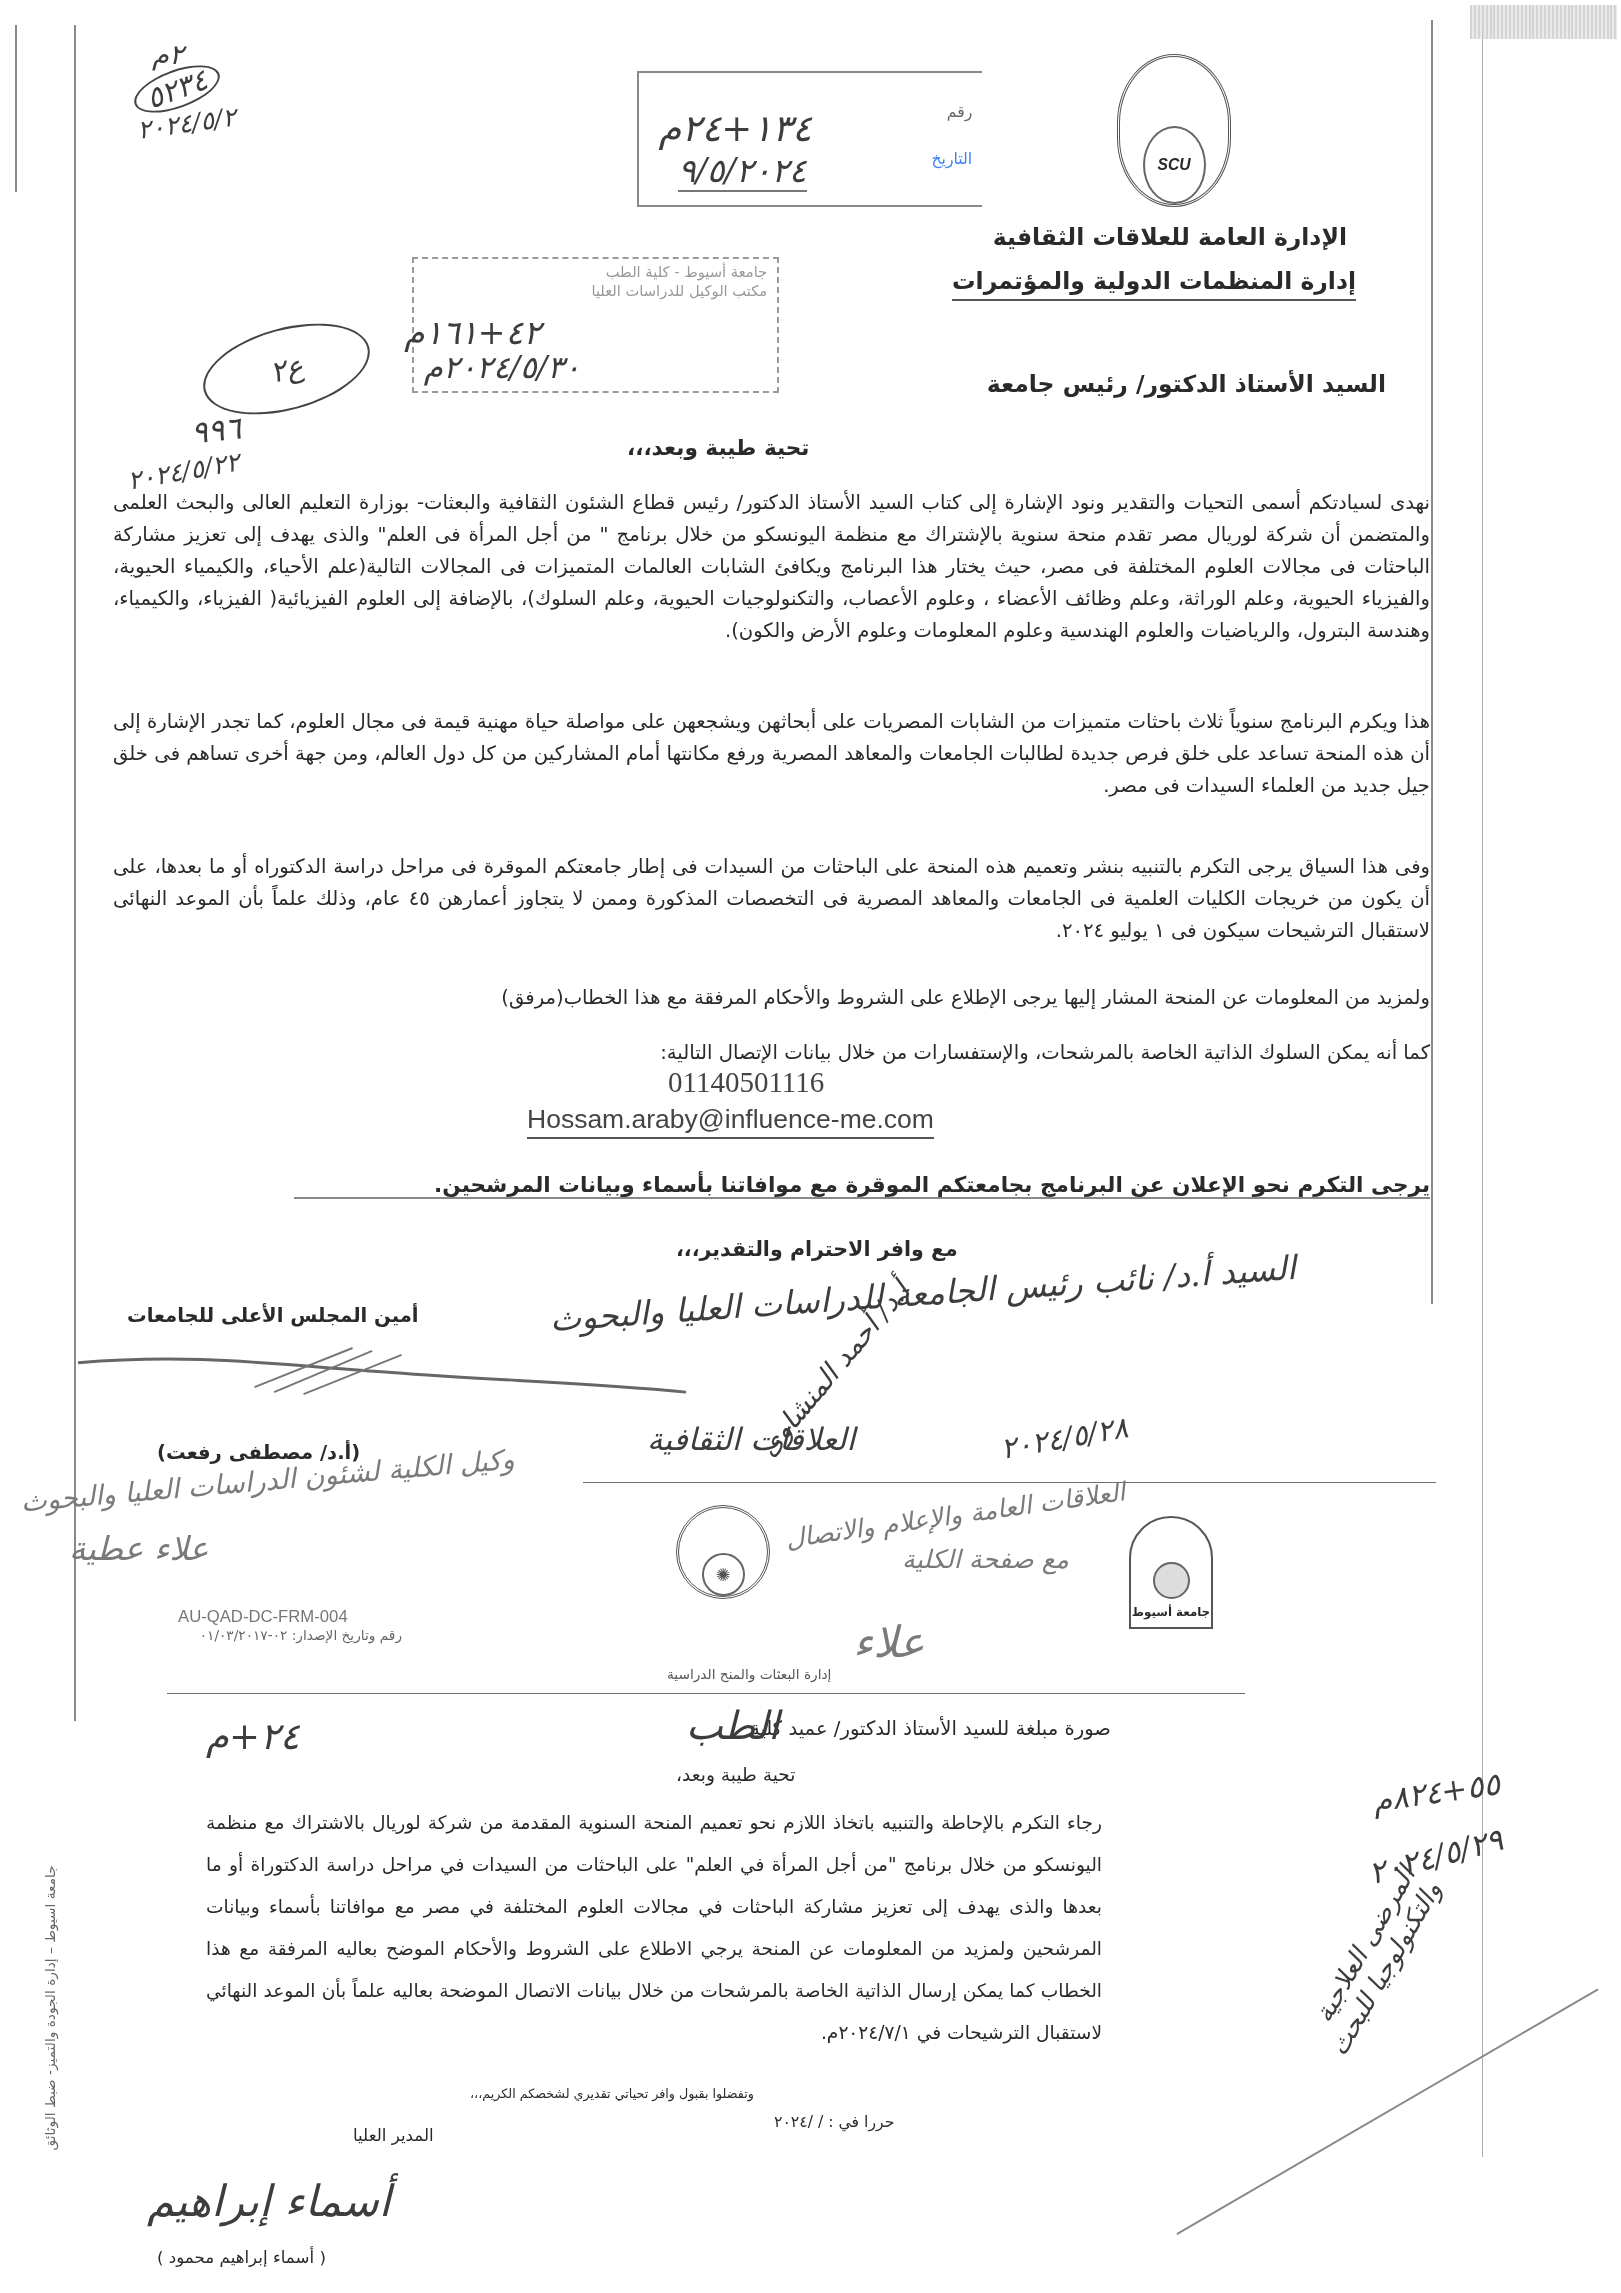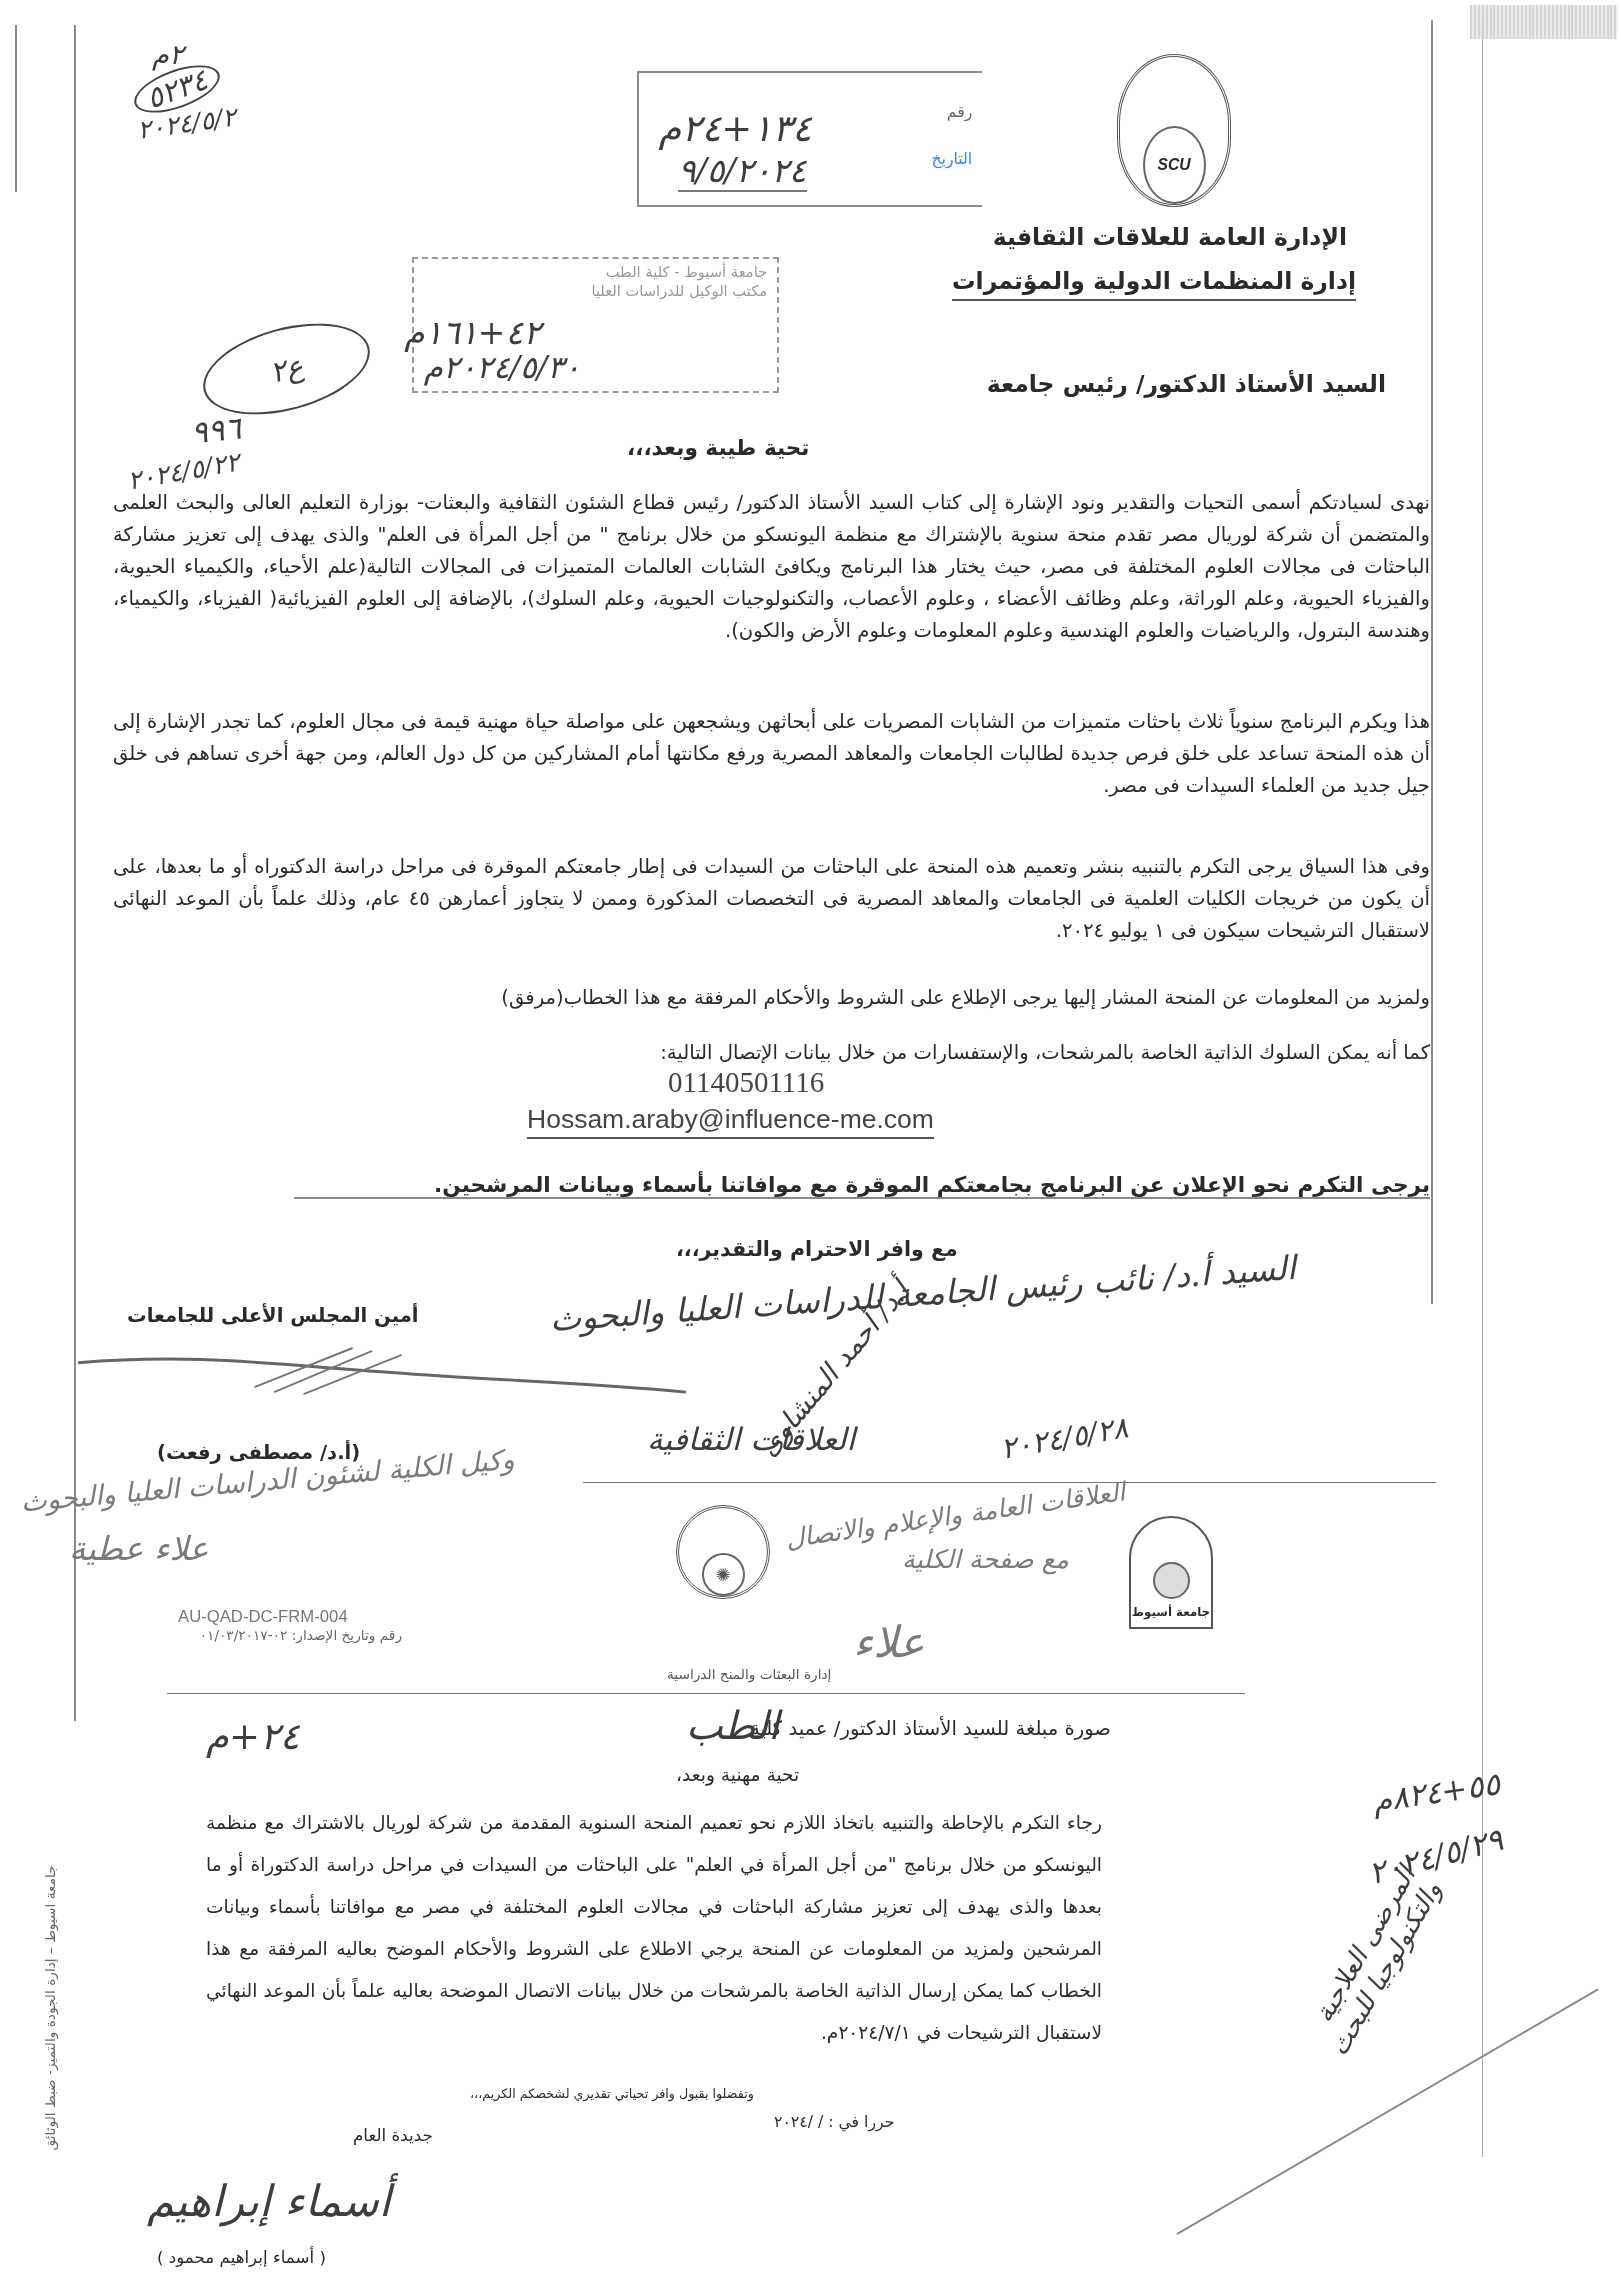--- a/index.html
+++ b/index.html
@@ -116,27 +116,27 @@
   <div style="width:33px;height:33px;border-radius:50%;border:2px solid #666;background:#ddd;margin-bottom:5.9px;"></div>
   <span style="font-size:11.8px;font-weight:bold;direction:rtl;">جامعة أسيوط</span>
 </div>
 
 <div class="abs rtl" style="left:667px;top:1666px;font-size:13.7px;color:#555;">إدارة البعثات والمنح الدراسية</div>
 <div class="hline" style="left:167px;top:1693px;width:1078px;height:1px;"></div>
 
 <div class="abs rtl" style="right:510px;top:1717px;font-size:19.6px;">صورة مبلغة للسيد الأستاذ الدكتور/ عميد كلية</div>
 <div class="abs hand" style="left:686px;top:1703px;font-size:39px;">الطب</div>
 <div class="abs hand" style="left:206px;top:1715px;font-size:37px;">٢٤+م</div>
-<div class="abs rtl" style="left:676px;top:1764px;font-size:18.6px;">تحية مهنية وبعد،</div>
+<div class="abs rtl" style="left:676px;top:1764px;font-size:18.6px;">تحية طيبة وبعد،</div>
 
 <div class="abs rtl" style="left:206px;right:519px;top:1802px;font-size:18.6px;line-height:42px;text-align:justify;">رجاء التكرم بالإحاطة والتنبيه باتخاذ اللازم نحو تعميم المنحة السنوية المقدمة من شركة لوريال بالاشتراك مع منظمة اليونسكو من خلال برنامج "من أجل المرأة في العلم" على الباحثات من السيدات في مراحل دراسة الدكتوراة أو ما بعدها والذى يهدف إلى تعزيز مشاركة الباحثات في مجالات العلوم المختلفة في مصر مع موافاتنا بأسماء وبيانات المرشحين ولمزيد من المعلومات عن المنحة يرجي الاطلاع على الشروط والأحكام الموضح بعاليه المرفقة مع هذا الخطاب كما يمكن إرسال الذاتية الخاصة بالمرشحات من خلال بيانات الاتصال الموضحة بعاليه علماً بأن الموعد النهائي لاستقبال الترشيحات في ٢٠٢٤/٧/١م.</div>
 
 <div class="abs rtl" style="left:470px;top:2086px;font-size:12.7px;">وتفضلوا بقبول وافر تحياتي تقديري لشخصكم الكريم،،،</div>
 <div class="abs rtl" style="left:774px;top:2112px;font-size:15.7px;">حررا في :   /   /٢٠٢٤</div>
-<div class="abs rtl" style="left:353px;top:2125px;font-size:16.7px;">جديدة العام</div>
+<div class="abs rtl" style="left:353px;top:2125px;font-size:16.7px;">المدير العليا</div>
 <div class="abs hand" style="left:127px;top:2176px;font-size:43px;direction:rtl;margin-left:20px;">أسماء إبراهيم</div>
 <div class="abs rtl" style="left:157px;top:2247px;font-size:16.7px;">( أسماء إبراهيم محمود )</div>
 
 <div class="abs hand" style="left:1372px;top:1774px;font-size:31px;transform:rotate(-8deg);">٥٥+٨٢٤م</div>
 <div class="abs hand" style="left:1367px;top:1838px;font-size:31px;transform:rotate(-15deg);">٢٠٢٤/٥/٢٩</div>
 <div class="abs hand rtl" style="left:1274px;top:1931px;width:196px;font-size:25.5px;transform:rotate(-60deg);">المرضى العلاجية والتكنولوجيا للبحث</div>
 <div class="abs" style="left:1157px;top:1960px;width:451px;height:284px;">
   <svg width="451" height="284" viewBox="0 0 460 290">
       <path d="M450,30 L20,280" stroke="#888" stroke-width="2" fill="none"></path>
     </svg>

